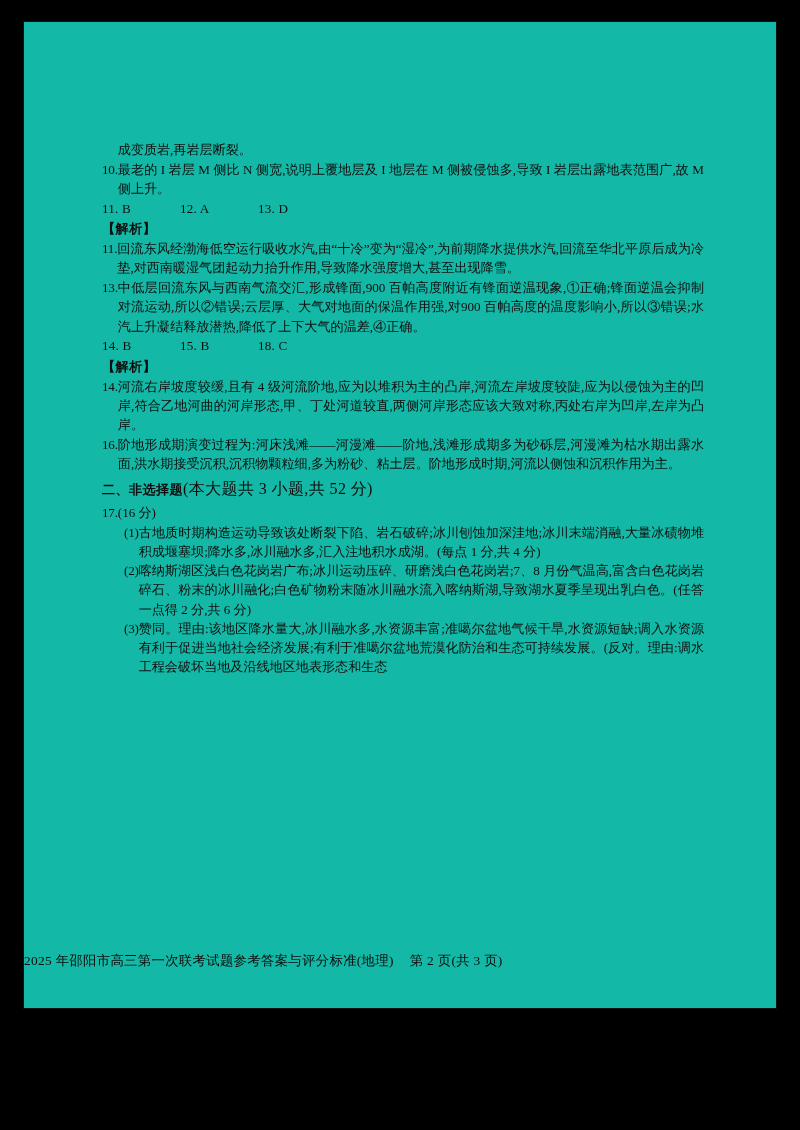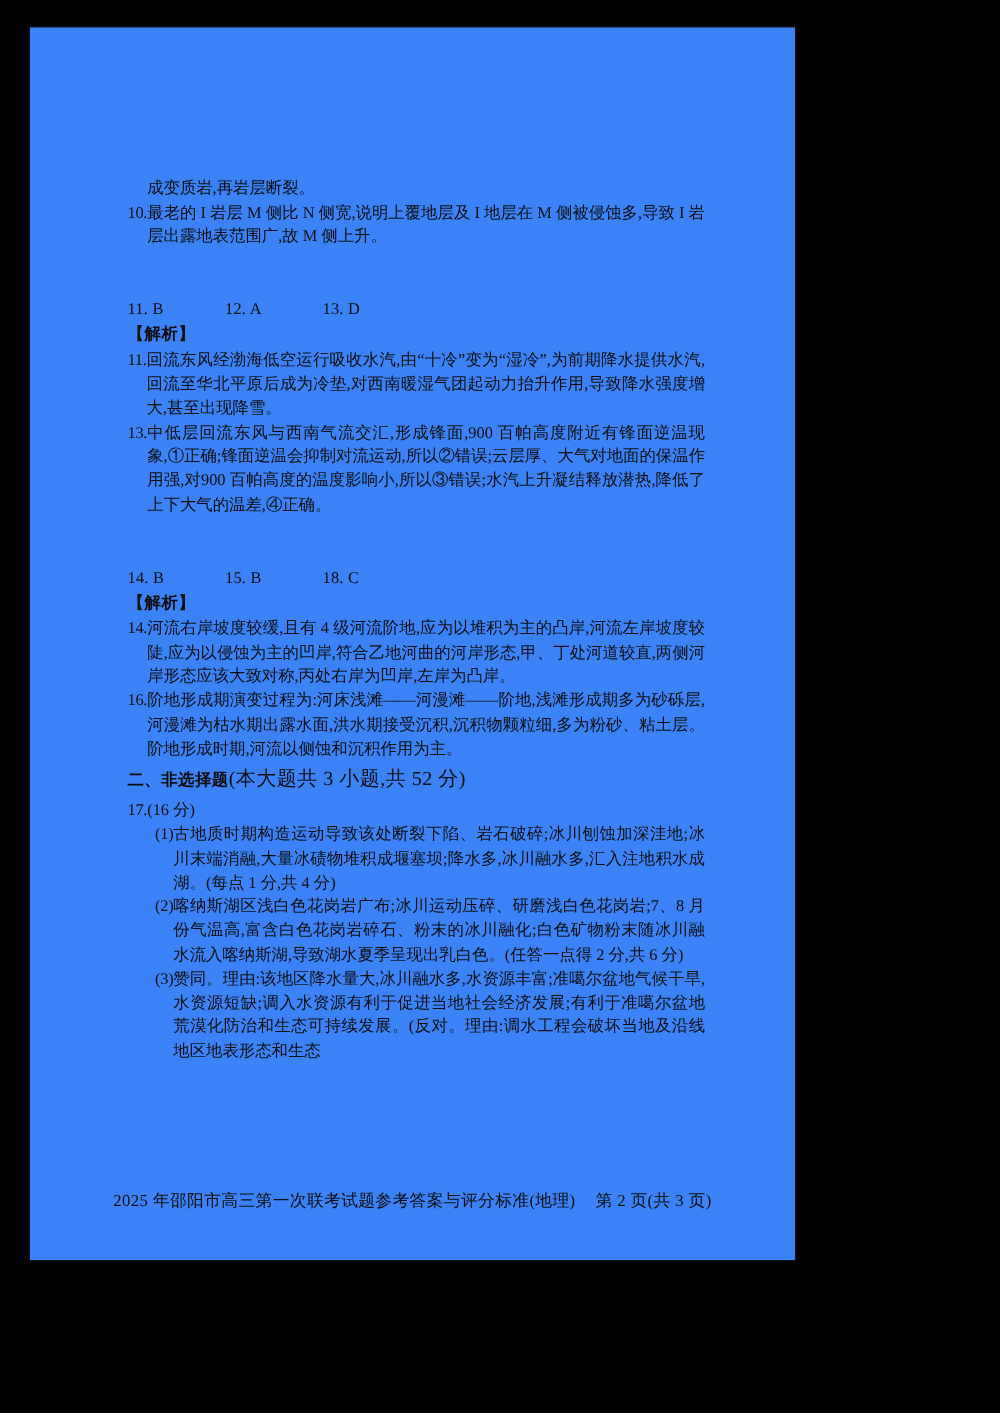--- a/index.html
+++ b/index.html
@@ -10,23 +10,23 @@
   body {
     width: 800px;
     height: 1130px;
     overflow: hidden;
     font-family: "Liberation Serif", "DejaVu Serif", serif;
   }
   #page {
     position: absolute;
     left: 24px;
     top: 22px;
-    width: 612px;
+    width: 752px;
     height: 986px;
-    background: #3b82f6;
+    background: #14b8a6;
     box-shadow: 0 0 0 1px #111;
     overflow: hidden;
   }
   #paper-inner {
     position: absolute;
     left: 0; top: 0; right: 0; bottom: 0;
     padding: 118px 72px 0 78px;
     box-sizing: border-box;
     color: #0e0e0e;
     font-size: 13.1px;
@@ -48,21 +48,20 @@
     white-space: nowrap;
     letter-spacing: -0.2px;
   }
   .body {
     flex: 1 1 auto;
   }
   .ansrow {
     display: flex;
     margin-bottom: 1px;
     letter-spacing: 0.2px;
-    margin-top: 39px;
   }
   .ansrow .cell {
     width: 78px;
   }
   .bracket-head {
     font-weight: bold;
     letter-spacing: 0.5px;
     margin: 1px 0 1px 0;
   }
   .sec-head {
@@ -83,21 +82,21 @@
     flex: 0 0 auto;
   }
   .first-line {
     text-indent: 1.2em;
   }
   #footer {
     position: absolute;
     left: 0;
     right: 0;
     bottom: 38px;
-    text-align: center;
+    text-align: left;
     font-size: 13.4px;
     letter-spacing: 0.3px;
     color: #0d0d0d;
     font-family: "Liberation Serif", "DejaVu Serif", serif;
   }
   #footer .gap {
     display: inline-block;
     width: 16px;
   }
 </style>

